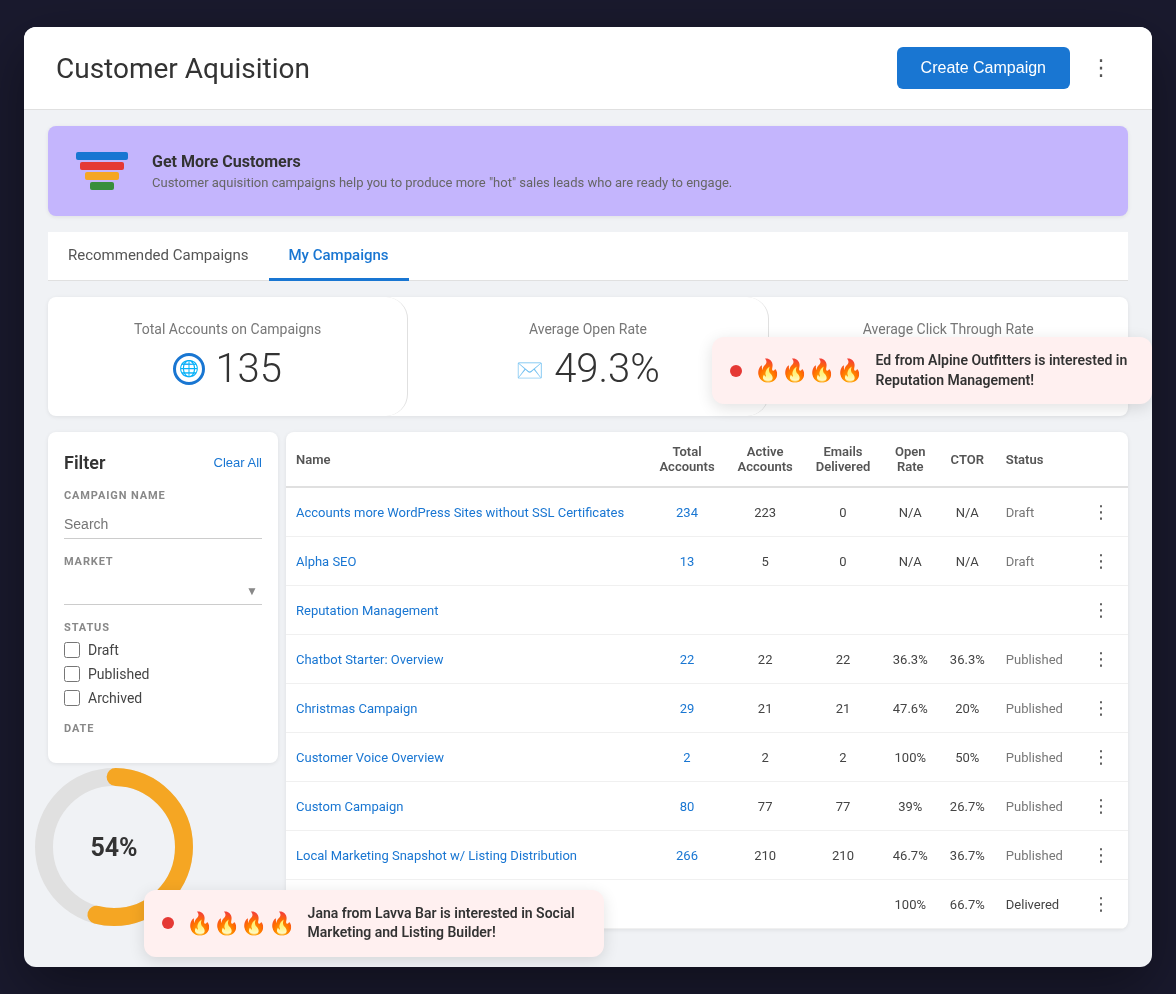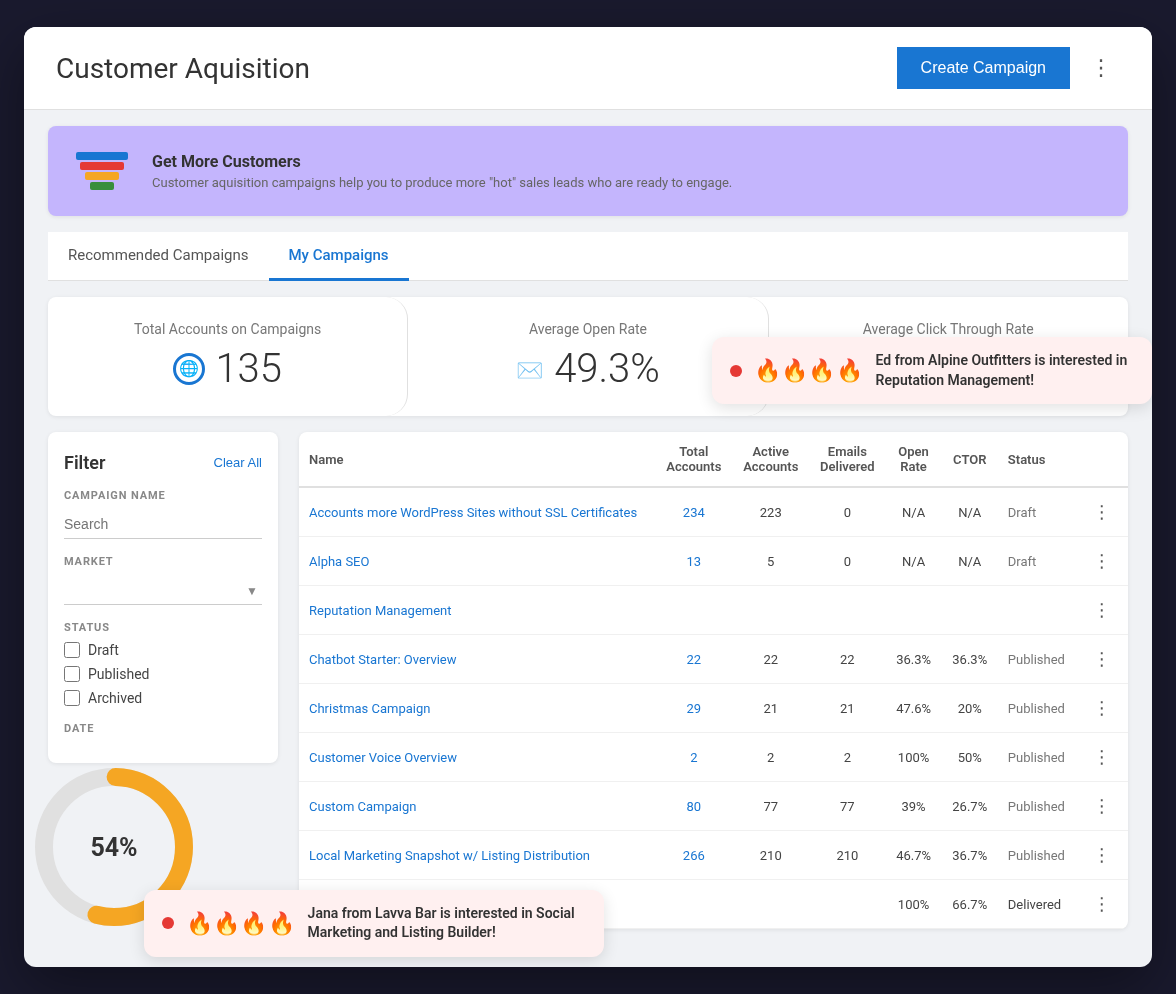--- a/index.html
+++ b/index.html
@@ -37,21 +37,21 @@
     }
     .header-actions {
       display: flex;
       align-items: center;
       gap: 12px;
     }
     .btn-create {
       background: #1976d2;
       color: #fff;
       border: none;
-      border-radius: 0;
+      border-radius: 6px;
       padding: 12px 24px;
       font-size: 16px;
       font-weight: 500;
       cursor: pointer;
     }
     .btn-more {
       background: none;
       border: none;
       cursor: pointer;
       font-size: 22px;
@@ -163,21 +163,21 @@
       color: #d32f2f;
       font-size: 22px;
     }
     .stat-icon-link {
       color: #388e3c;
       font-size: 22px;
     }
     
     .body-layout {
       display: flex;
-      gap: 21px;
+      gap: 8px;
       margin: 16px 24px 0;
       align-items: flex-start;
     }
     
     .sidebar {
       width: 230px;
       background: #fff;
       border-radius: 8px;
       padding: 20px 16px;
       box-shadow: 0 1px 4px rgba(0,0,0,0.08);

